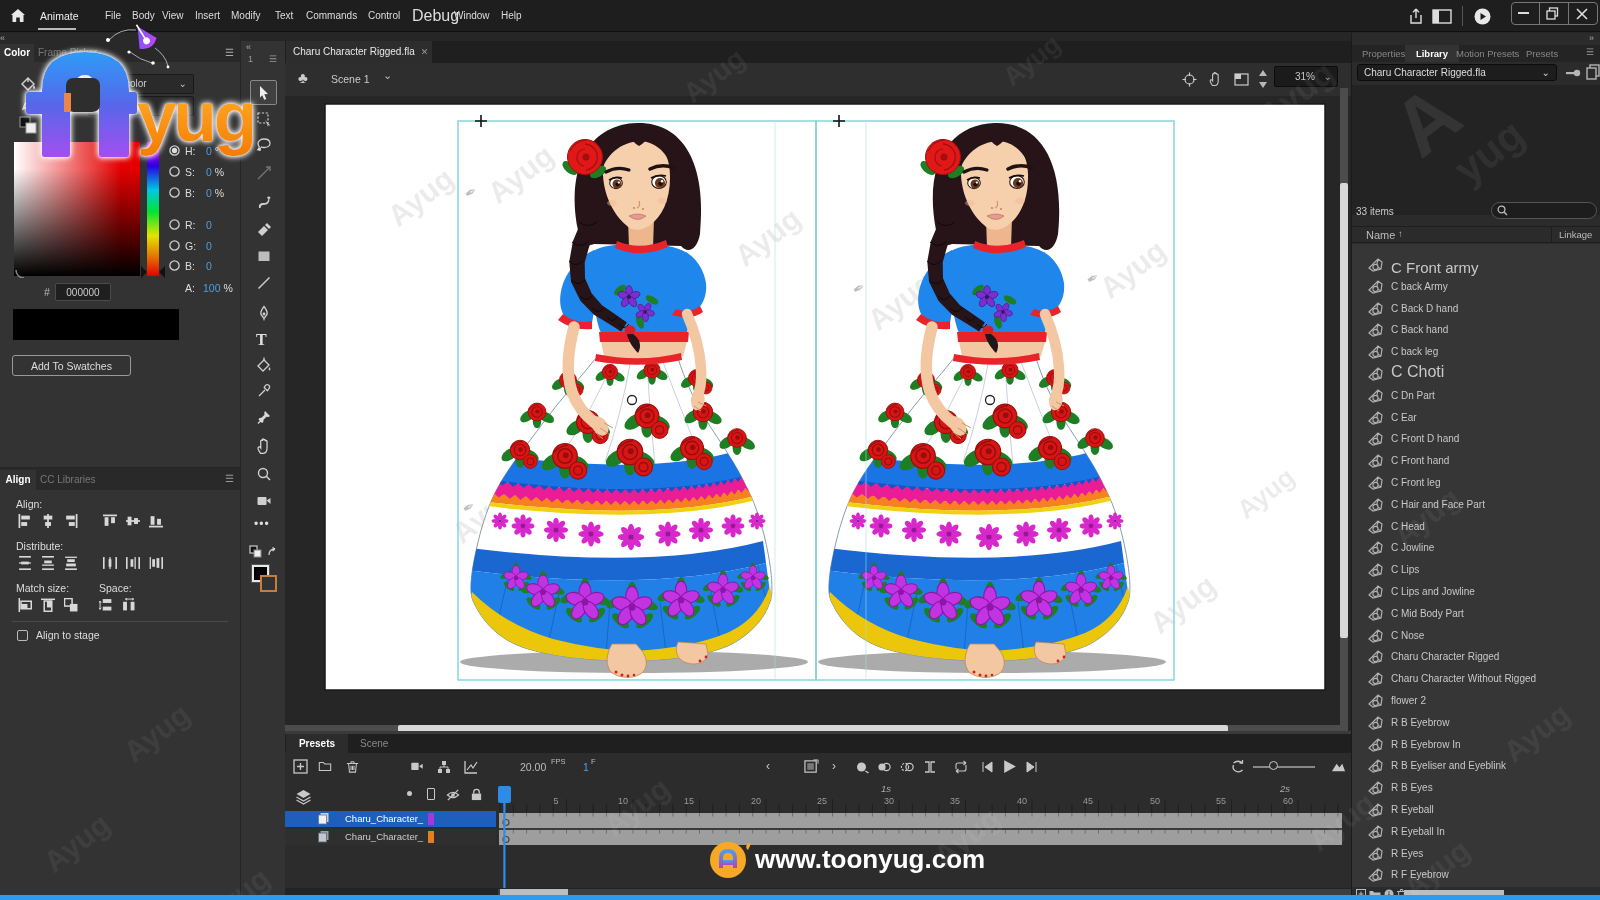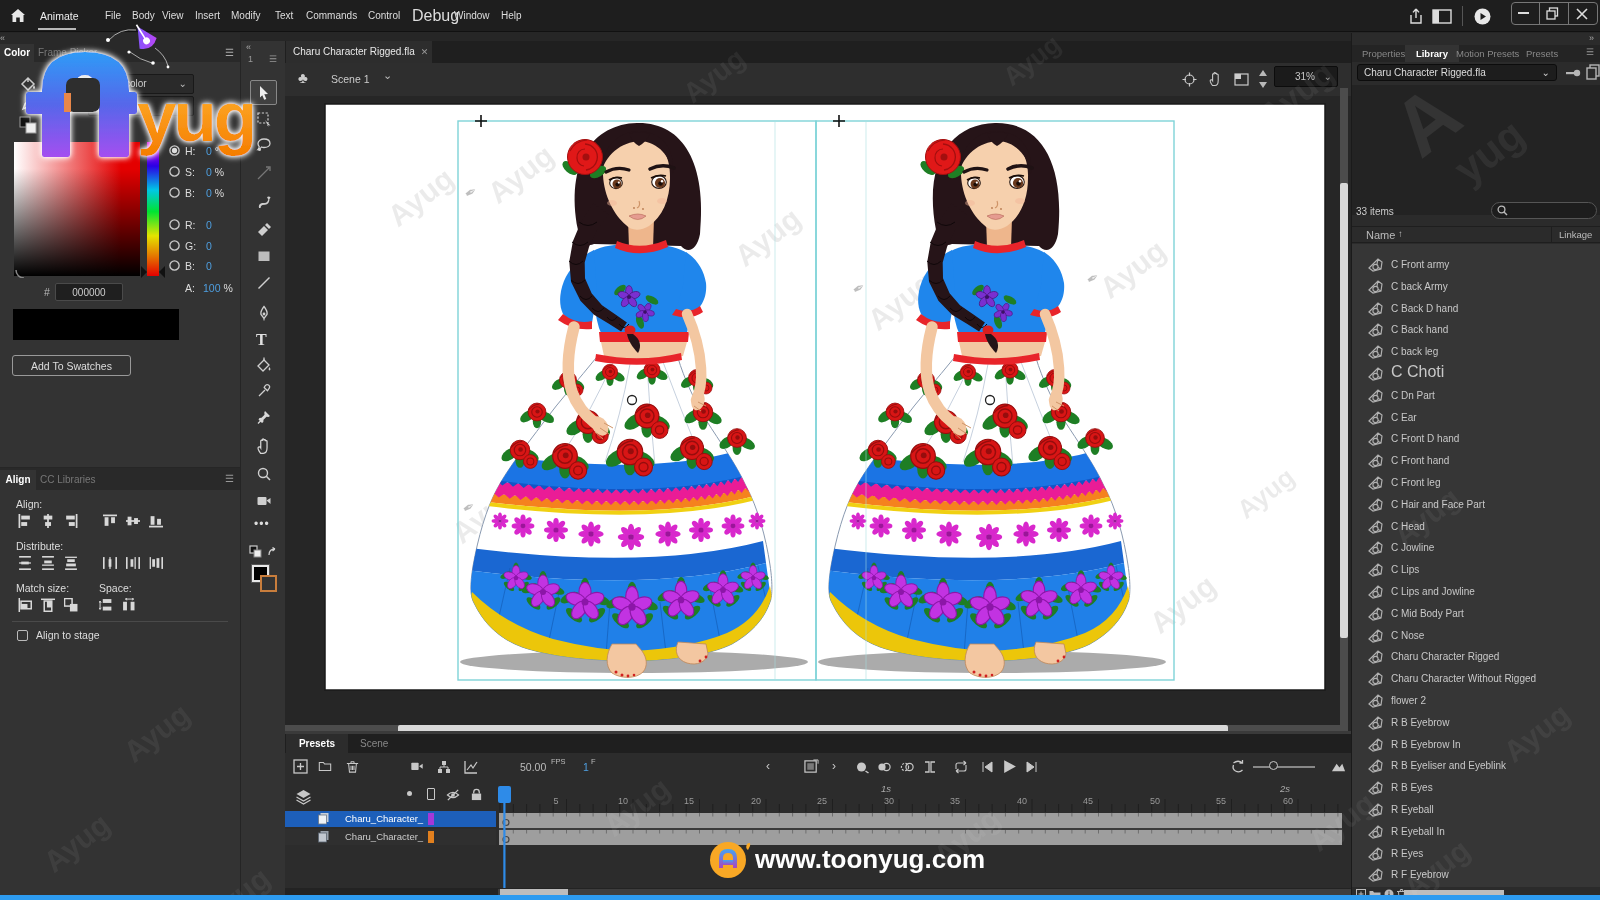--- a/index.html
+++ b/index.html
@@ -111,21 +111,21 @@
 <div class="abs" style="left:185px;top:240px;color:#ddd;font-size:10.5px">G:</div>
 <div class="abs" style="left:206px;top:240px;color:#4e9fe0;font-size:10.5px">0<span style="color:#ddd">&nbsp;</span></div>
 <svg class="abs" style="left:169px;top:260px" width="11" height="11" viewBox="0 0 10 10">
     <circle cx="5" cy="5" r="4.2" fill="none" stroke="#ccc" stroke-width="1.2"></circle>
   </svg>
 <div class="abs" style="left:185px;top:260px;color:#ddd;font-size:10.5px">B:</div>
 <div class="abs" style="left:206px;top:260px;color:#4e9fe0;font-size:10.5px">0<span style="color:#ddd">&nbsp;</span></div>
 <div class="abs" style="left:185px;top:282px;color:#ddd;font-size:10.5px">A:</div>
 <div class="abs" style="left:203px;top:282px;color:#4e9fe0;font-size:10.5px">100<span style="color:#ddd">&nbsp;%</span></div>
 <div class="abs" style="left:44px;top:286px;color:#bbb;font-size:10.5px">#</div>
-<div class="abs" style="left:55px;top:283px;width:68px;height:18px;background:#1f1f1f;border:1px solid #4a4a4a;border-radius:2px;color:#ccc;font-size:10px;line-height:17px;text-align:center">000000</div>
+<div class="abs" style="left:55px;top:283px;width:56px;height:18px;background:#1f1f1f;border:1px solid #4a4a4a;border-radius:2px;color:#ccc;font-size:10px;line-height:17px;text-align:center">000000</div>
 <div class="abs" style="left:13px;top:309px;width:166px;height:31px;background:#000"></div>
 <div class="abs" style="left:12px;top:355px;width:119px;height:21px;border:1px solid #999;border-radius:3px;color:#ddd;font-size:10.5px;text-align:center;line-height:20px">Add To Swatches</div>
 
 <div class="abs" id="alignpanel" style="left:0;top:468px;width:240px;height:432px;background:#333">
   <div class="abs" style="left:0;top:0;width:240px;height:22px;background:#292929"></div>
   <div class="abs" style="left:0;top:2px;width:36px;height:20px;background:#333;color:#fff;font-size:10px;font-weight:bold;text-align:center;line-height:20px">Align</div>
   <div class="abs" style="left:40px;top:2px;color:#777;font-size:10px;line-height:20px">CC Libraries</div>
   <div class="abs" style="left:225px;top:5px;color:#999;font-size:10px">☰</div>
   <div class="abs" style="left:16px;top:30px;color:#ddd;font-size:10.5px">Align:</div>
   <svg class="abs" style="left:18px;top:46px" width="14" height="14" viewBox="0 0 13 13">
@@ -590,21 +590,21 @@
 <svg class="abs" style="left:152px;top:29px" width="14" height="14" viewBox="0 0 14 14">
       <rect x="5" y="1" width="4" height="4" fill="#c8c8c8"></rect>
       <rect x="1" y="9" width="4" height="4" fill="#c8c8c8"></rect>
       <rect x="9" y="9" width="4" height="4" fill="#c8c8c8"></rect>
       <path d="M7 5 V7 M3 9 V7 H11 V9" stroke="#c8c8c8" fill="none"></path>
     </svg>
 <svg class="abs" style="left:179px;top:29px" width="14" height="14" viewBox="0 0 14 14">
       <path d="M1 1 V13 H13" stroke="#c8c8c8" fill="none" stroke-width="1.3"></path>
       <path d="M3 10 L7 5 L9 8 L13 2" stroke="#c8c8c8" fill="none" stroke-width="1.2"></path>
     </svg>
-<div class="abs" style="left:235px;top:30px;color:#bbb;font-size:10.5px">50.00</div>
+<div class="abs" style="left:235px;top:30px;color:#bbb;font-size:10.5px">20.00</div>
 <div class="abs" style="left:266px;top:26px;color:#bbb;font-size:7.5px">FPS</div>
 <div class="abs" style="left:298px;top:30px;color:#4e9fe0;font-size:10.5px">1</div>
 <div class="abs" style="left:306px;top:26px;color:#bbb;font-size:7.5px">F</div>
 <div class="abs" style="left:481px;top:28px;color:#c8c8c8;font-size:12px">‹</div>
 <svg class="abs" style="left:518px;top:28px" width="17" height="15" viewBox="0 0 16 16">
       <rect x="1" y="2" width="12" height="12" fill="none" stroke="#c8c8c8" stroke-width="1.3"></rect>
       <rect x="3.5" y="4.5" width="7" height="7" fill="#c8c8c8" opacity="0.5"></rect>
       <path d="M10 1 L15 1 L15 5" stroke="#c8c8c8" fill="none"></path>
     </svg>
 <div class="abs" style="left:547px;top:28px;color:#c8c8c8;font-size:12px">›</div>
@@ -735,21 +735,21 @@
 <div class="abs" style="left:0;top:193px;width:249px;height:17px;background:#2b2b2b;border-top:1px solid #1e1e1e;border-bottom:1px solid #1e1e1e"></div>
 <div class="abs" style="left:14px;top:196px;color:#bbb;font-size:11px">Name</div>
 <div class="abs" style="left:46px;top:195px;color:#bbb;font-size:9.5px">↑</div>
 <div class="abs" style="left:199px;top:193px;width:1px;height:17px;background:#1e1e1e"></div>
 <div class="abs" style="left:207px;top:196px;color:#bbb;font-size:9.5px">Linkage</div>
 <div class="abs" style="left:0;top:211px;width:249px;height:643px;background:#363636"></div>
 <svg class="abs" style="left:16px;top:225px" width="15" height="14" viewBox="0 0 15 14">
       <path d="M1 10 L10 1 L14 4 L13 11 L5 13 Z M1 10 L5 13 M10 1 L8.5 8.5 L13 11" fill="none" stroke="#b0b0b0" stroke-width="1.2"></path>
       <circle cx="7.5" cy="9" r="2.6" fill="#363636" stroke="#b0b0b0" stroke-width="1.1"></circle>
     </svg>
-<div class="abs" style="left:39px;top:226px;color:#c8c8c8;font-size:10px">C Front army</div>
+<div class="abs" style="left:39px;top:226px;color:#c8c8c8;font-size:15px">C Front army</div>
 <svg class="abs" style="left:16px;top:247px" width="15" height="14" viewBox="0 0 15 14">
       <path d="M1 10 L10 1 L14 4 L13 11 L5 13 Z M1 10 L5 13 M10 1 L8.5 8.5 L13 11" fill="none" stroke="#b0b0b0" stroke-width="1.2"></path>
       <circle cx="7.5" cy="9" r="2.6" fill="#363636" stroke="#b0b0b0" stroke-width="1.1"></circle>
     </svg>
 <div class="abs" style="left:39px;top:248px;color:#c8c8c8;font-size:10px">C back Army</div>
 <svg class="abs" style="left:16px;top:269px" width="15" height="14" viewBox="0 0 15 14">
       <path d="M1 10 L10 1 L14 4 L13 11 L5 13 Z M1 10 L5 13 M10 1 L8.5 8.5 L13 11" fill="none" stroke="#b0b0b0" stroke-width="1.2"></path>
       <circle cx="7.5" cy="9" r="2.6" fill="#363636" stroke="#b0b0b0" stroke-width="1.1"></circle>
     </svg>
 <div class="abs" style="left:39px;top:270px;color:#c8c8c8;font-size:10px">C Back D hand</div>

